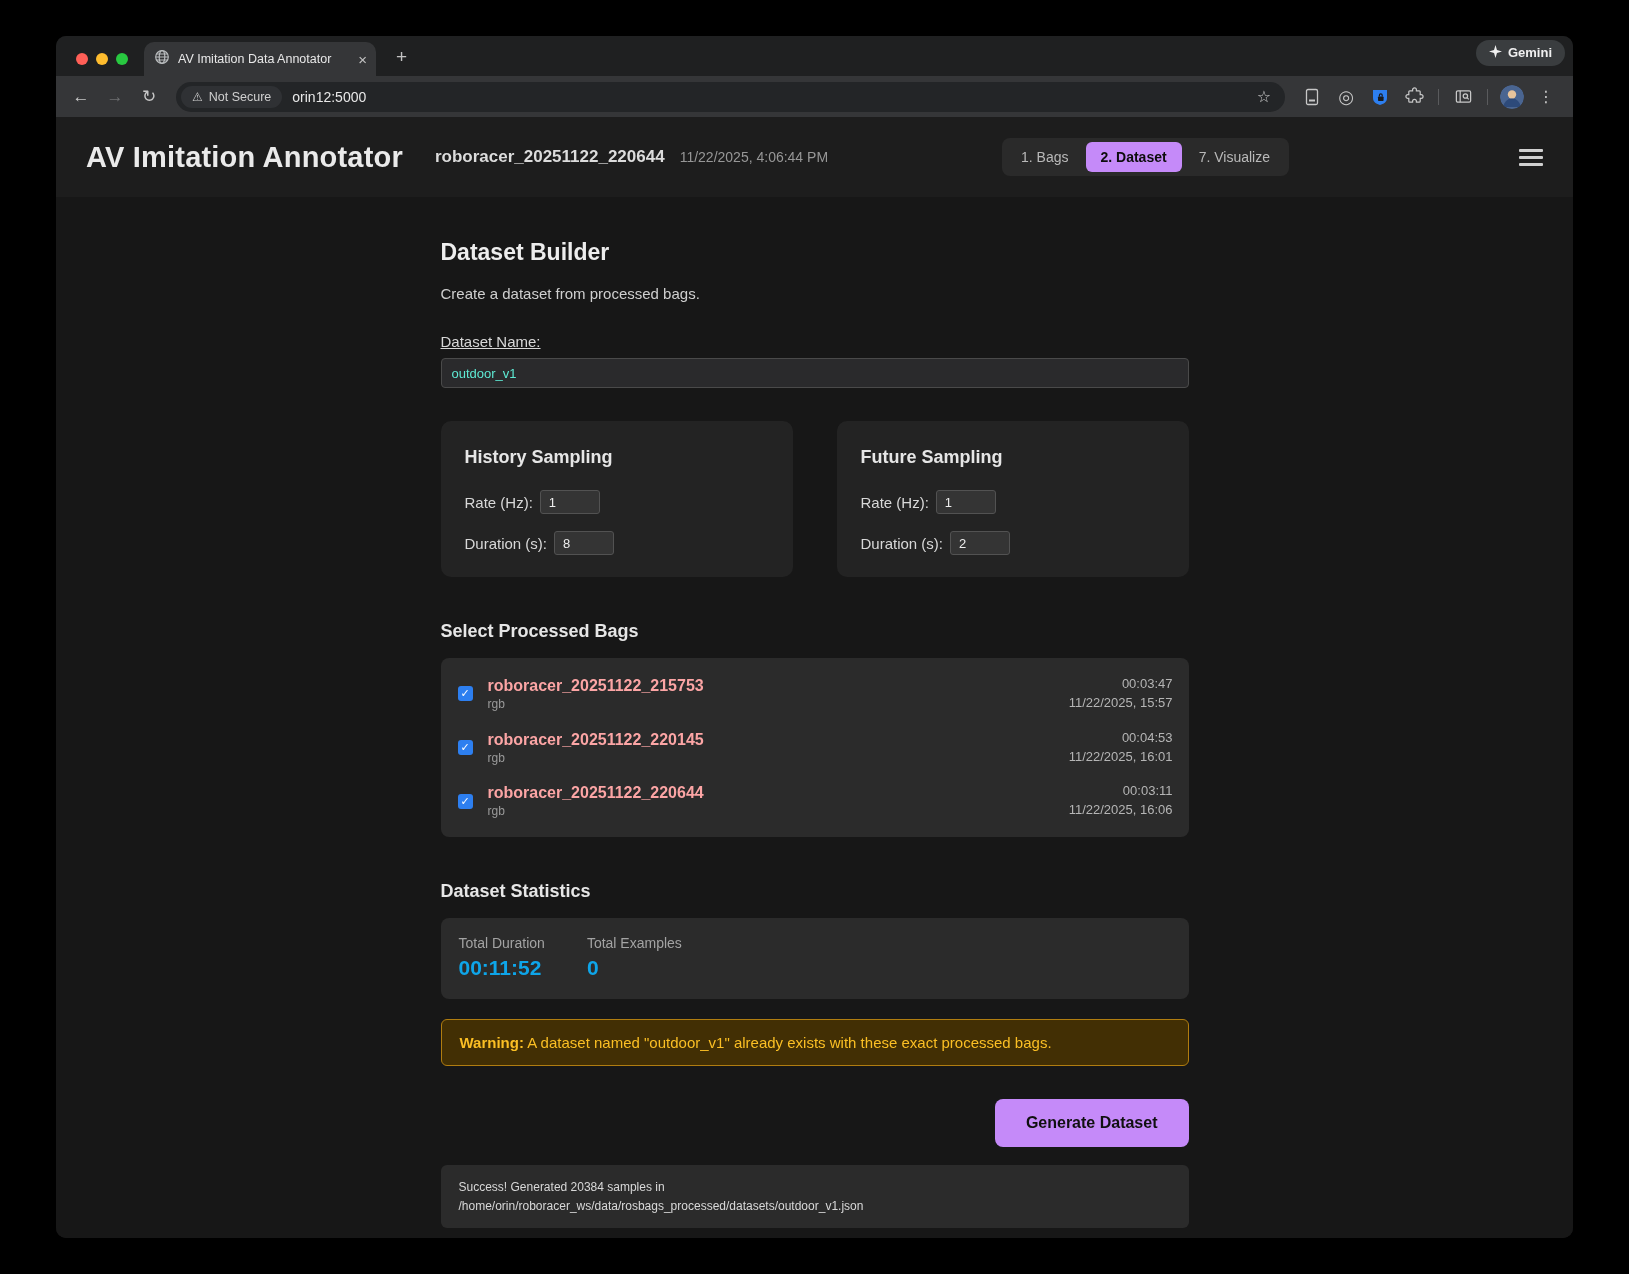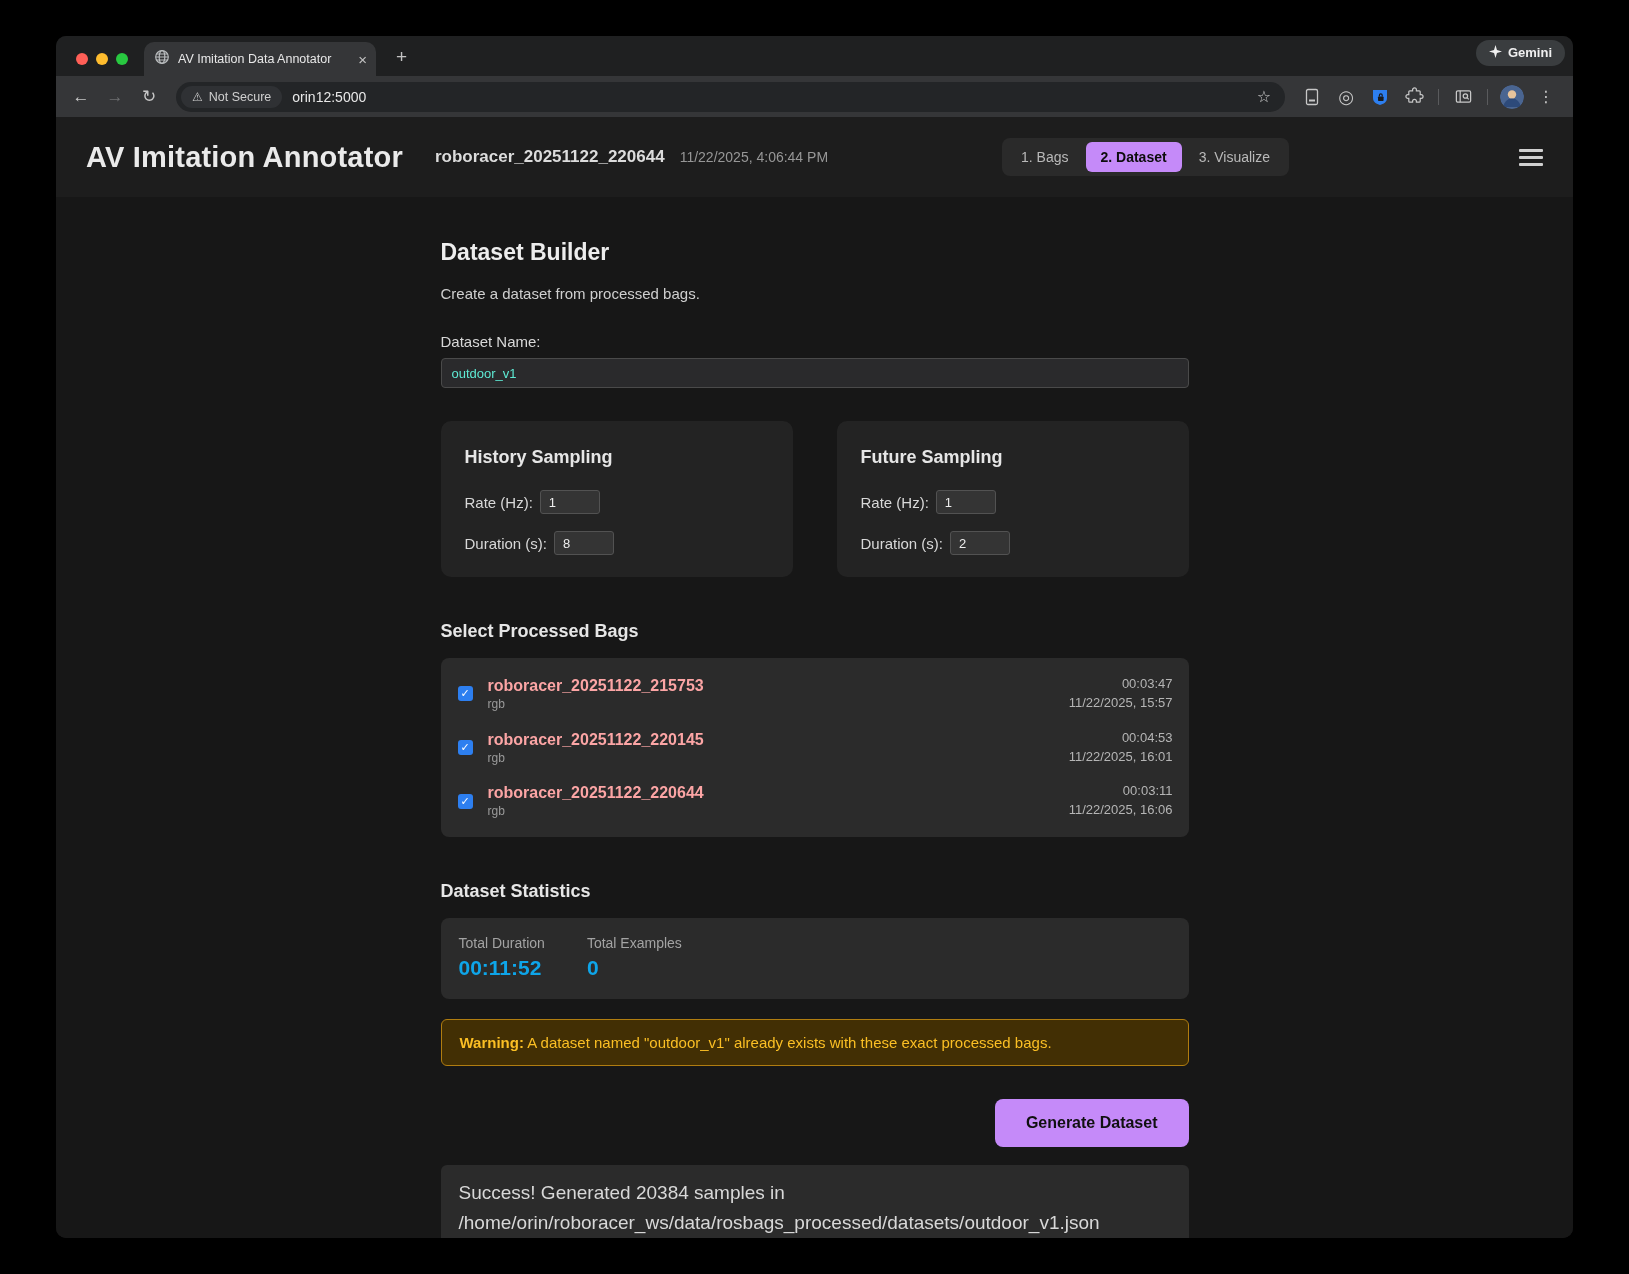--- a/index.html
+++ b/index.html
@@ -53,21 +53,21 @@
   .stepnav { margin-left:auto; background:#2a2a2a; border-radius:8px; padding:4px; display:flex; gap:2px; }
   .step { font-size:14px; color:#b9b9b9; padding:7px 15px; border-radius:6px; white-space:nowrap; }
   .step.active { background:#c58af9; color:#0d0d0d; font-weight:bold; }
   .hamburger { margin-left:230px; width:24px; display:flex; flex-direction:column; gap:4px; }
   .hamburger i { display:block; height:3px; background:#d0d0d0; border-radius:1px; }
 
   .content { flex:1; overflow-y:auto; }
   .container { width:748px; margin:0 auto; padding:42px 0 60px 0; }
   h2.page-title { font-size:23px; font-weight:bold; color:#ededed; margin-bottom:19px; }
   .subtitle { font-size:15px; color:#cfcfcf; margin-bottom:31px; }
-  .field-label { font-size:15px; color:#d8d8d8; display:block; margin-bottom:8px; }
+  .field-label { font-size:15px; color:#d8d8d8; display:block; margin-bottom:8px;text-decoration:underline; }
   .text-input { width:100%; height:30px; background:#2a2a2c; border:1px solid #4a4a4a;
                 border-radius:4px; color:#5eead4; font-size:13px; padding:0 10px;
                 font-family:inherit; }
 
   .cards { display:flex; gap:44px; margin-top:33px; }
   .card { flex:1; background:#232323; border-radius:10px; padding:26px 24px 22px 24px; }
   .card h3 { font-size:18px; font-weight:bold; color:#e6e6e6; margin-bottom:22px; }
   .card-row { display:flex; align-items:center; margin-bottom:17px; }
   .card-row:last-child { margin-bottom:0; }
   .card-row label { font-size:15px; color:#d8d8d8; }
@@ -94,21 +94,21 @@
   .warning-box { margin-top:20px; background:#422f04; border:1.5px solid #b07d10;
                  border-radius:6px; padding:14px 18px; font-size:15px; color:#fbbf24; }
   .warning-box b { font-weight:bold; }
 
   .button-row { margin-top:33px; text-align:right; }
   .generate-btn { background:#c58af9; color:#101010; border:none; border-radius:8px;
                   font-size:16px; font-weight:bold; padding:15px 31px;
                   font-family:inherit; cursor:pointer; }
 
   .success-panel { margin-top:18px; background:#2b2b2b; border-radius:6px;
-                   padding:13px 18px; font-size:19px; color:#d8d8d8; line-height:1.55; }
+                   padding:13px 18px; font-size:12px; color:#d8d8d8; line-height:1.55; }
 </style>
 </head>
 <body>
 
 <div class="screen">
   <div class="window">
 
     <div class="tabstrip">
       <div class="traffic">
         <span class="tl-close"></span>
@@ -202,21 +202,21 @@
     </div>
 
     <div class="page">
       <div class="app-header">
         <span class="app-title">AV Imitation Annotator</span>
         <span class="bag-name">roboracer_20251122_220644</span>
         <span class="bag-time">11/22/2025, 4:06:44 PM</span>
         <div class="stepnav">
           <span class="step">1. Bags</span>
           <span class="step active">2. Dataset</span>
-          <span class="step">3. Visualize</span>
+          <span class="step">7. Visualize</span>
         </div>
         <span class="hamburger">
             <i></i>
             <i></i>
             <i></i>
           </span>
       </div>
 
       <div class="content">
         <div class="container">

